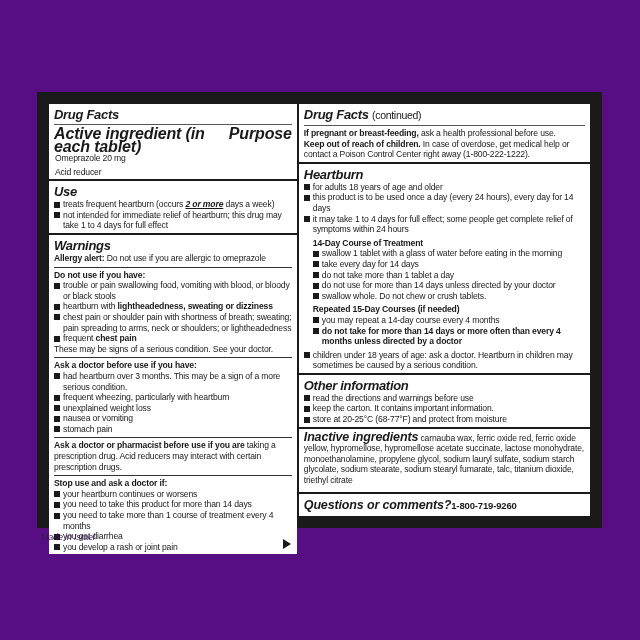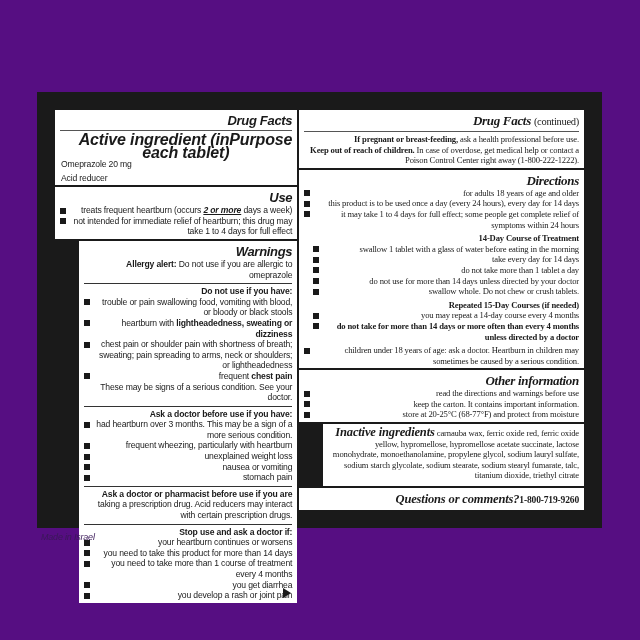--- a/index.html
+++ b/index.html
@@ -10,31 +10,30 @@
     color: #1a1a1a;
     position: relative;
   }
   .label {
     position: absolute;
     left: 37px; top: 92px;
     width: 565px; height: 436px;
     background: #1a1a1a;
     display: flex;
     gap: 2px;
-    padding: 18px;
-    text-align: right;
+    padding: 12px;
   }
   .col {
     display: flex;
     flex-direction: column;
     gap: 2px;
     background: #1a1a1a;
   }
   .col.left { width: 280px; }
-  .col.right { width: 329px; font-family: Liberation Serif, serif; }
+  .col.right { width: 329px; }
   .box {
     background: #fff;
     padding: 3px 5px 2px 5px;
     font-size: 8.6px;
     line-height: 10.6px;
     letter-spacing: -0.15px;
     font-stretch: condensed;
     position: relative;
   }
   .hdr {
@@ -66,21 +65,21 @@
   .sub { padding-left: 9px; }
   .sub-h { font-weight: bold; margin-top: 3px; }
   b { font-weight: bold; }
   .emph { font-weight: bold; font-style: italic; text-decoration: underline; }
   .tri {
     position: absolute; right: 6px; bottom: 5px;
     width: 0; height: 0;
     border-top: 5px solid transparent; border-bottom: 5px solid transparent;
     border-left: 8px solid #1a1a1a;
   }
-  .grow { flex: 1; margin-left: 24px; }
+  .grow { flex: 1; }
   .inactive-h { font-weight: bold; font-style: italic; font-size: 12.5px; }
   .questions { font-weight: bold; font-style: italic; font-size: 12.5px; line-height: 16px; }
   .questions .phone { font-style: normal; font-size: 9.5px; }
   .made-in {
     position: absolute; left: 41px; top: 532px;
     font-size: 9px; color: #3a1858; letter-spacing: -0.2px; font-style: italic;
   }
 </style>
 </head>
 <body>
@@ -150,21 +149,21 @@
   <div class="col right">
 
     <div class="box">
       <div class="hdr"><span>Drug Facts</span> <span class="cont">(continued)</span></div>
       <div class="rule"></div>
       <div><b>If pregnant or breast-feeding,</b><span> ask a health professional before use.</span></div>
       <div><b>Keep out of reach of children.</b><span> In case of overdose, get medical help or contact a Poison Control Center right away (1-800-222-1222).</span></div>
     </div>
 
     <div class="box">
-      <div class="hdr">Directions</div>
+      <div class="hdr">Heartburn</div>
       <ul>
         <li>for adults 18 years of age and older</li>
         <li>this product is to be used once a day (every 24 hours), every day for 14 days</li>
         <li>it may take 1 to 4 days for full effect; some people get complete relief of symptoms within 24 hours</li>
       </ul>
       <div class="sub">
         <div class="sub-h">14-Day Course of Treatment</div>
         <ul>
           <li>swallow 1 tablet with a glass of water before eating in the morning</li>
           <li>take every day for 14 days</li>

